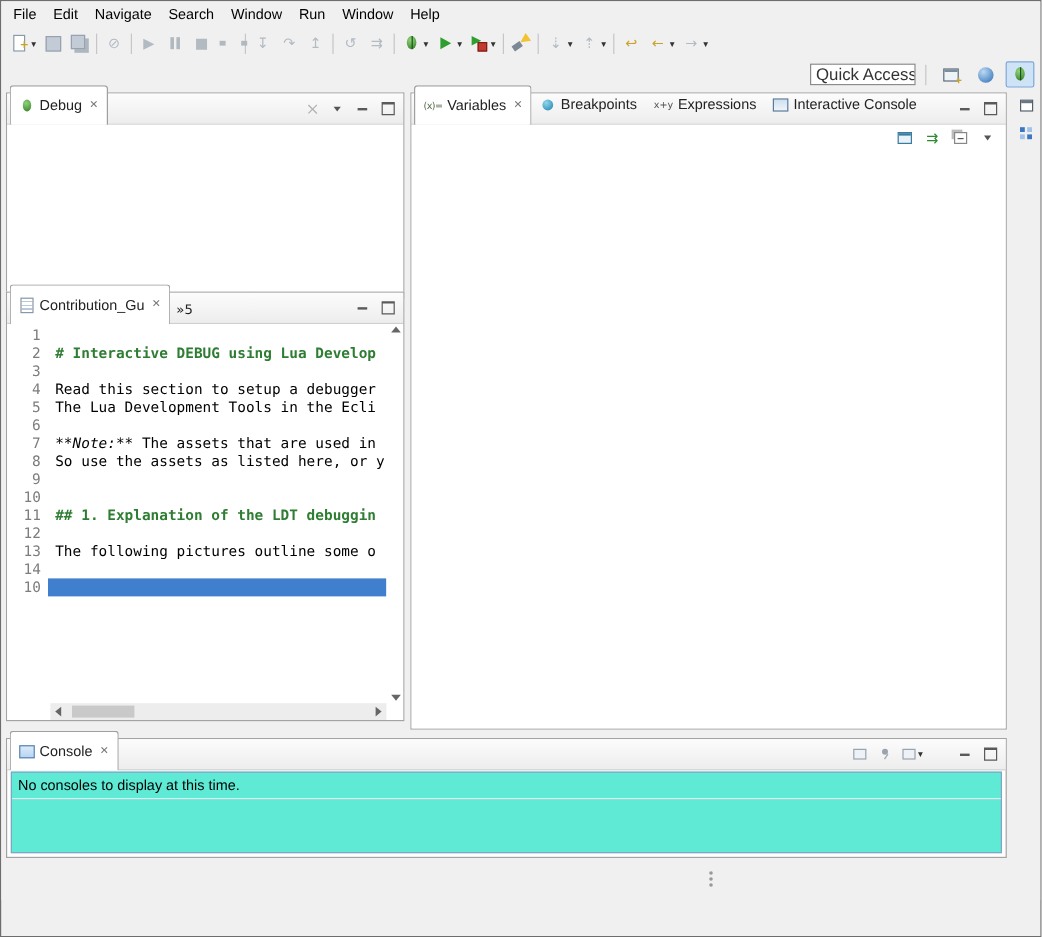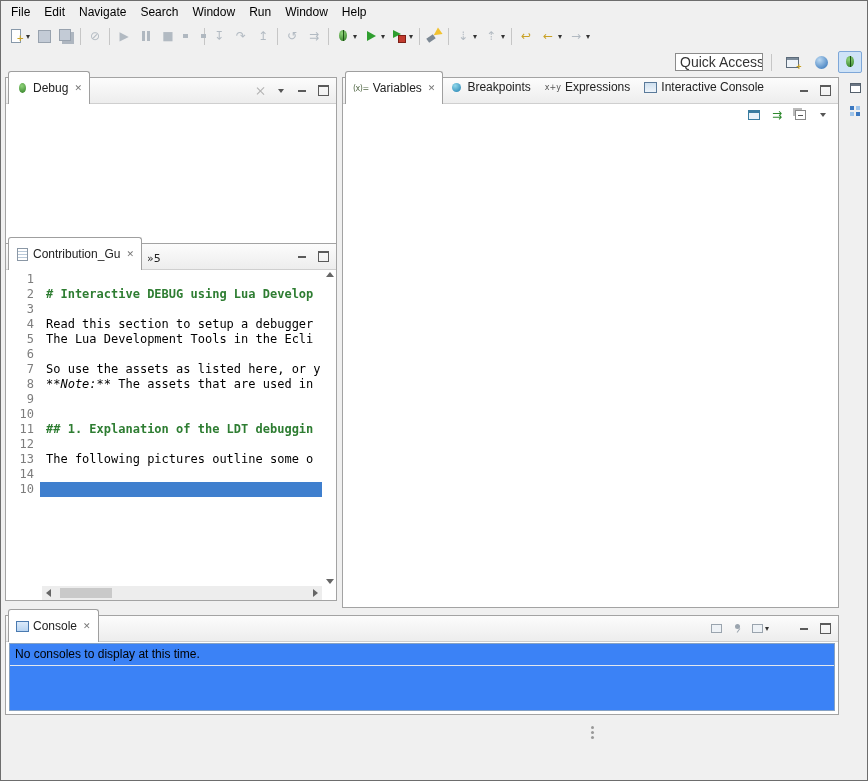--- a/index.html
+++ b/index.html
@@ -103,21 +103,21 @@
   .vicon-window::before{content:"";position:absolute;left:0;top:0;right:0;height:2px;background:#3a7ca0}
   .varrows{color:#2f8a2f;font-size:12px;font-family:"DejaVu Sans",sans-serif}
   .vicon-collapse{width:11px;height:10px;border:1px solid #888;background:#fff;position:relative;display:inline-block;
       box-shadow:-3px -3px 0 -1px #bbb}
   .vicon-collapse::before{content:"";position:absolute;left:2px;top:4px;width:5px;height:1px;background:#555}
   
   .cicon-monitor{width:11px;height:9px;border:1px solid #9aa4ae;background:#eef2f6;display:inline-block}
   .cicon-pin{position:relative;width:10px;height:11px;display:inline-block}
   .cicon-pin::before{content:"";position:absolute;left:2px;top:1px;width:5px;height:5px;border-radius:50%;background:#9aa4ae}
   .cicon-pin::after{content:"";position:absolute;left:5px;top:5px;width:1px;height:5px;background:#9aa4ae;transform:rotate(35deg)}
-  .console-body{position:absolute;left:3px;right:3px;top:27px;bottom:3px;border:1px solid var(--console-border);background:#3b82f6}
+  .console-body{position:absolute;left:3px;right:3px;top:27px;bottom:3px;border:1px solid var(--console-border);background:#5eead4}
   .console-msg{font-size:12px;padding:3px 5px 4px;border-bottom:1px solid #e3e8ee;white-space:nowrap}
   
   .ed-body{position:relative;height:calc(100% - 26px);background:#fff;overflow:hidden}
   .ed-gutter{position:absolute;left:0;top:0;bottom:14px;width:34px;background:#fff;color:#7d7d7d;
       font:12px/15px "DejaVu Sans Mono",monospace;text-align:right;padding:2px 6px 0 0;overflow:hidden}
   .ln{height:15px}
   .ed-src{position:absolute;left:34px;right:14px;top:0;bottom:14px;overflow:hidden;
       font:12px/15px "DejaVu Sans Mono",monospace;padding-top:2px;background:#fff}
   .srcline{height:15px;white-space:pre;padding-left:6px}
   .srcline.cur{background:var(--selection)}
@@ -355,22 +355,22 @@
             <div class="ln">14</div>
             <div class="ln">10</div>
           </div>
         <div class="ed-src" id="src">
             <div class="srcline"></div>
             <div class="srcline"><span class="md-heading"># Interactive DEBUG using Lua Develop</span></div>
             <div class="srcline"></div>
             <div class="srcline"><span>Read this section to setup a debugger</span></div>
             <div class="srcline"><span>The Lua Development Tools in the Ecli</span></div>
             <div class="srcline"></div>
+            <div class="srcline"><span class="md-em">**Note:**</span><span> The assets that are used in</span></div>
             <div class="srcline"><span>So use the assets as listed here, or y</span></div>
-            <div class="srcline"><span class="md-em">**Note:**</span><span> The assets that are used in</span></div>
             <div class="srcline"></div>
             <div class="srcline"></div>
             <div class="srcline"><span class="md-heading">## 1. Explanation of the LDT debuggin</span></div>
             <div class="srcline"></div>
             <div class="srcline"><span>The following pictures outline some o</span></div>
             <div class="srcline"></div>
             <div class="srcline cur"></div>
           </div>
         <div class="ed-vscroll">
           <span class="tri tri-up"></span>

